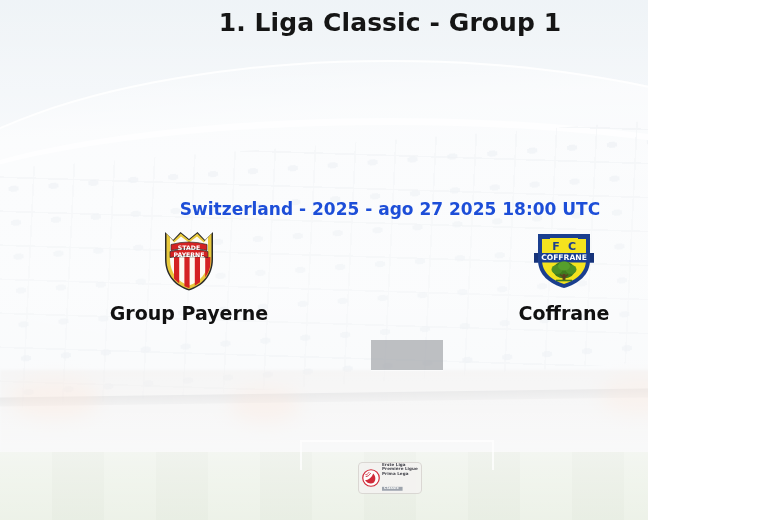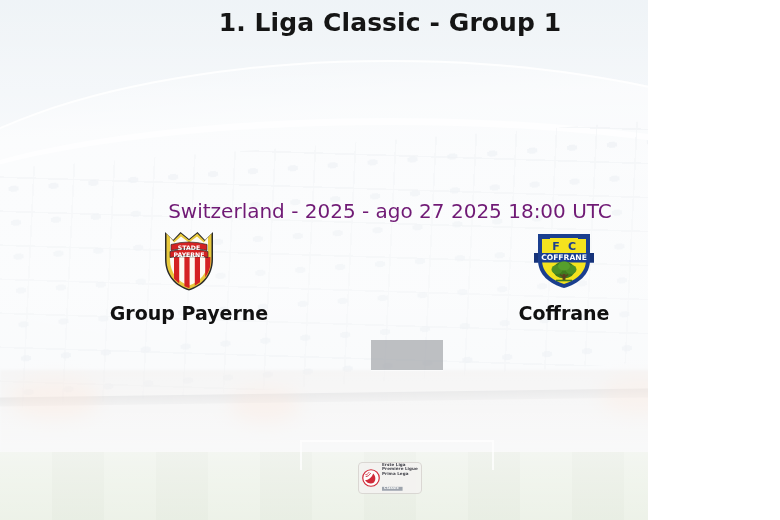--- a/index.html
+++ b/index.html
@@ -133,23 +133,23 @@
     font-size: 25px;
     font-weight: bold;
     color: #151515;
     letter-spacing: 0.1px;
   }
 
   .subtitle {
     position: absolute;
     left: 0; top: 199px; width: 780px;
     text-align: center;
-    font-size: 20px;
-    font-weight: normal;
-    color: #701a75;
+    font-size: 17px;
+    font-weight: bold;
+    color: #1d4ed8;
   }
 
   .team {
     position: absolute;
     top: 228px;
     width: 300px;
     text-align: center;
   }
   .team-home { left: 39px; }
   .team-away { left: 414px; }

